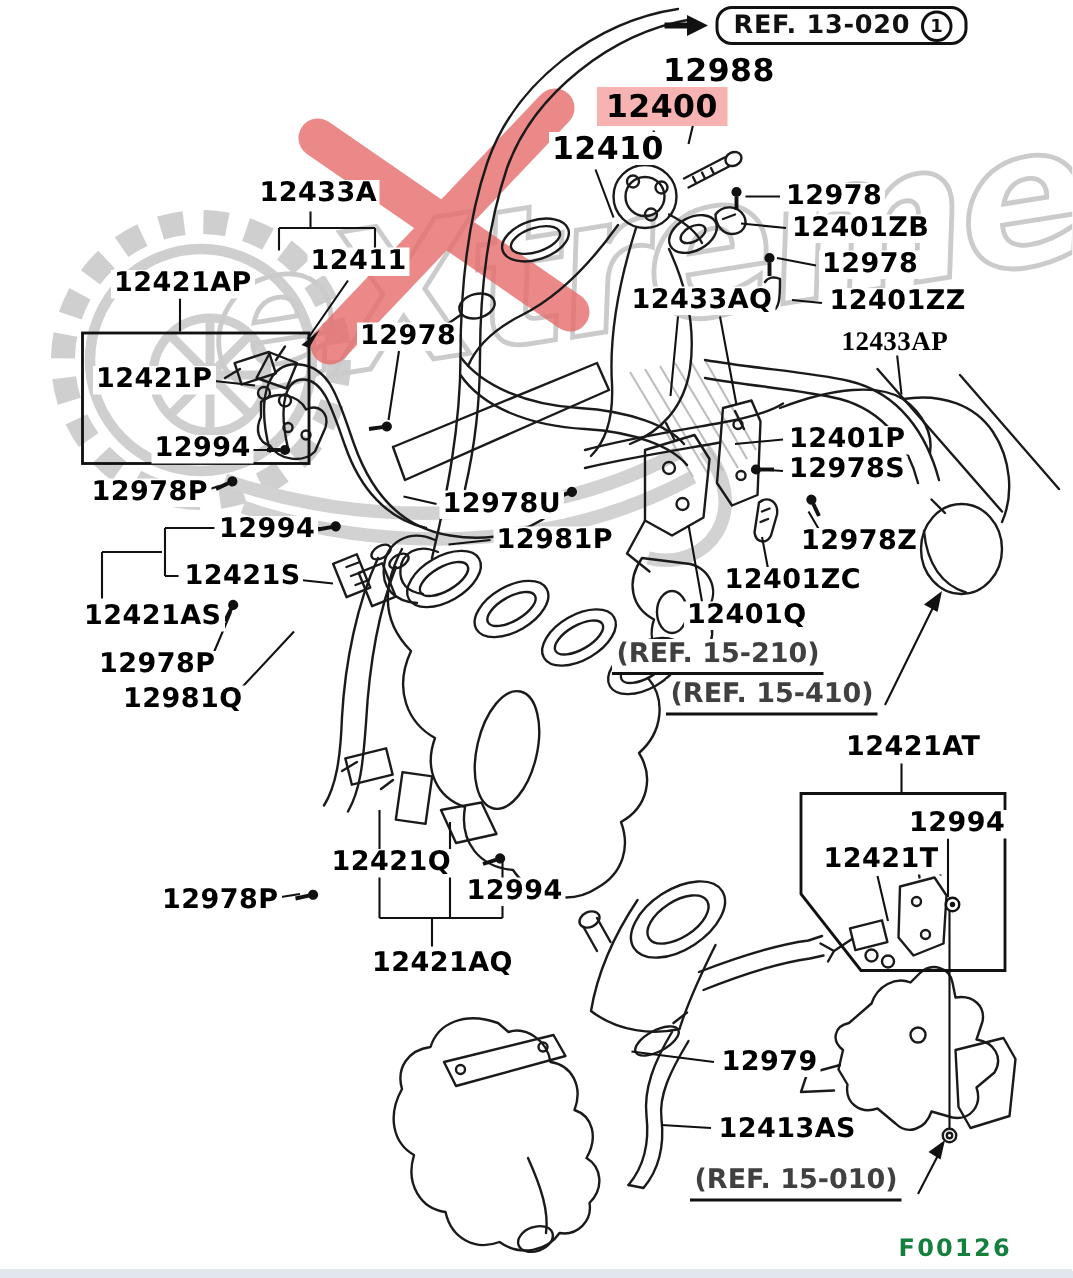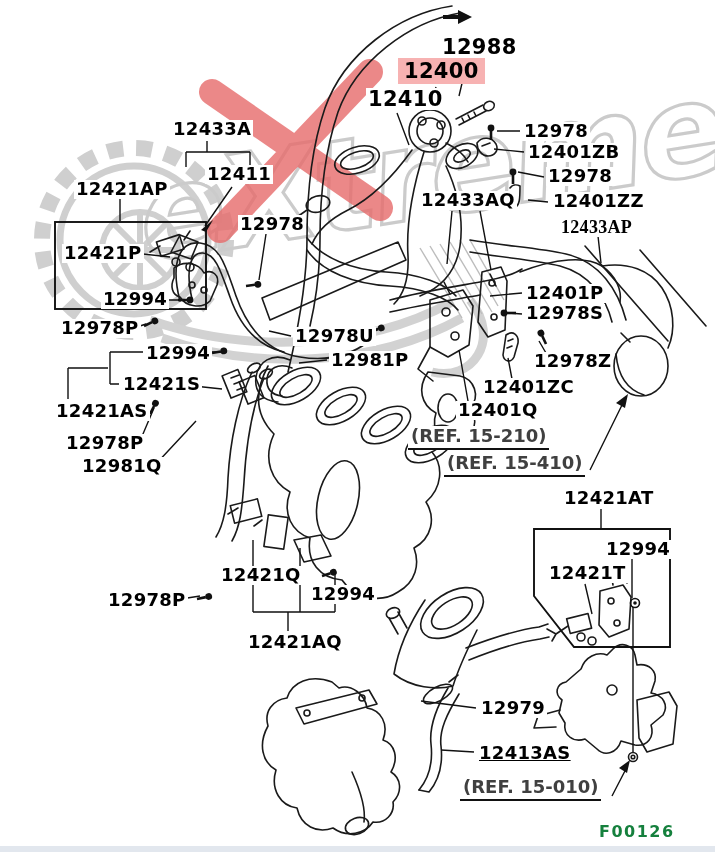--- a/index.html
+++ b/index.html
@@ -221,20 +221,24 @@
     <use href="#scr" transform="translate(212,353) rotate(-10)"></use>
     <use href="#scr" transform="translate(546,344) rotate(-115)"></use>
     <use href="#scr" transform="translate(150,414) rotate(-63)"></use>
     <use href="#scr" transform="translate(197,599) rotate(-12)"></use>
     <use href="#scr" transform="translate(322,576) rotate(-18)"></use>
     <circle cx="635" cy="603" r="4.5" stroke-width="1.6"></circle>
     <circle cx="635" cy="603" r="1.8" fill="#111" stroke="none"></circle>
   </g>
 </svg>
 
+<div id="refbox">
+  <span class="reftxt">REF. 13-020</span>
+  <span class="badge">1</span>
+</div>
 
 <div id="labels-layer">
       <div class="part-label lg" style="left: 440px; top: 36px;">12988</div>
       <div class="part-label lg highlight" style="left: 398px; top: 58px;">12400</div>
       <div class="part-label lg" style="left: 366px; top: 88px;">12410</div>
       <div class="part-label" style="left: 171px; top: 120px;">12433A</div>
       <div class="part-label" style="left: 205px; top: 165px;">12411</div>
       <div class="part-label" style="left: 74px; top: 180px;">12421AP</div>
       <div class="part-label" style="left: 238px; top: 215px;">12978</div>
       <div class="part-label" style="left: 62px; top: 244px;">12421P</div>
@@ -259,21 +263,21 @@
       <div class="part-label" style="left: 64px; top: 434px;">12978P</div>
       <div class="part-label" style="left: 80px; top: 457px;">12981Q</div>
       <div class="part-label" style="left: 562px; top: 489px;">12421AT</div>
       <div class="part-label" style="left: 604px; top: 540px;">12994</div>
       <div class="part-label" style="left: 547px; top: 564px;">12421T</div>
       <div class="part-label" style="left: 219px; top: 566px;">12421Q</div>
       <div class="part-label" style="left: 309px; top: 585px;">12994</div>
       <div class="part-label" style="left: 106px; top: 591px;">12978P</div>
       <div class="part-label" style="left: 246px; top: 633px;">12421AQ</div>
       <div class="part-label" style="left: 479px; top: 699px;">12979</div>
-      <div class="part-label" style="left: 477px; top: 744px; text-decoration: underline;">12413AS</div>
+      <div class="part-label" style="left: 477px; top: 744px;">12413AS</div>
       <div class="ref-label" style="left: 408px; top: 426px;">(REF. 15-210)</div>
       <div class="ref-label" style="left: 444px; top: 453px;">(REF. 15-410)</div>
       <div class="ref-label" style="left: 460px; top: 777px;">(REF. 15-010)</div>
     </div>
 
 <div id="figcode">F00126</div>
 <div id="btmedge"></div>
 </div>
 
 </body></html>

